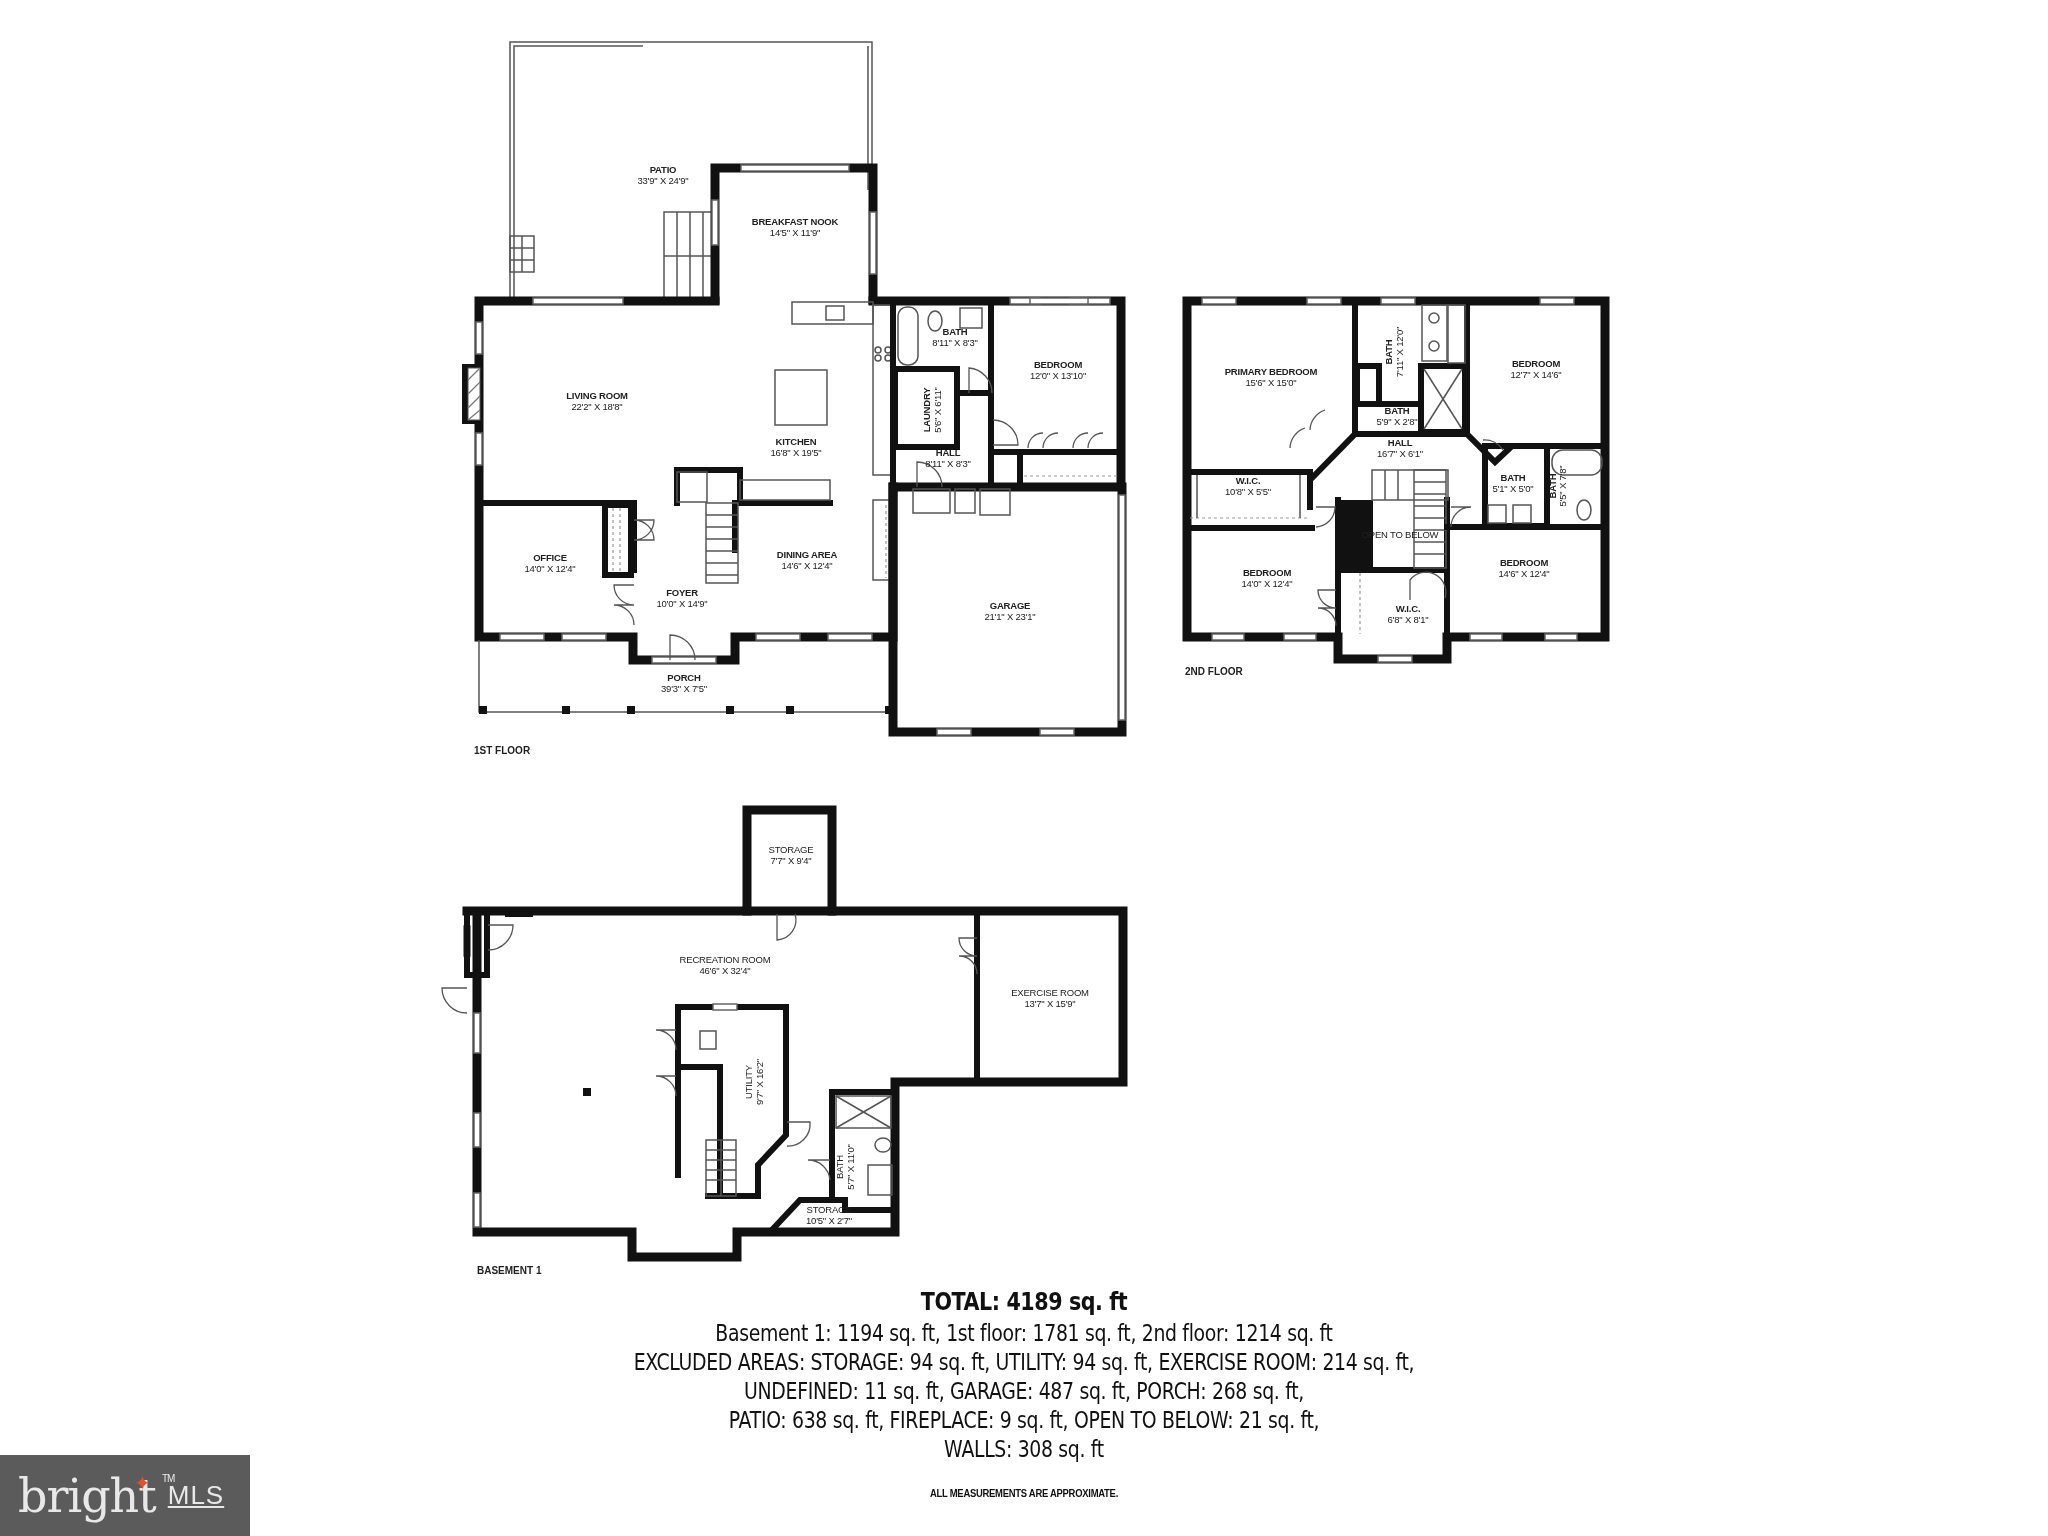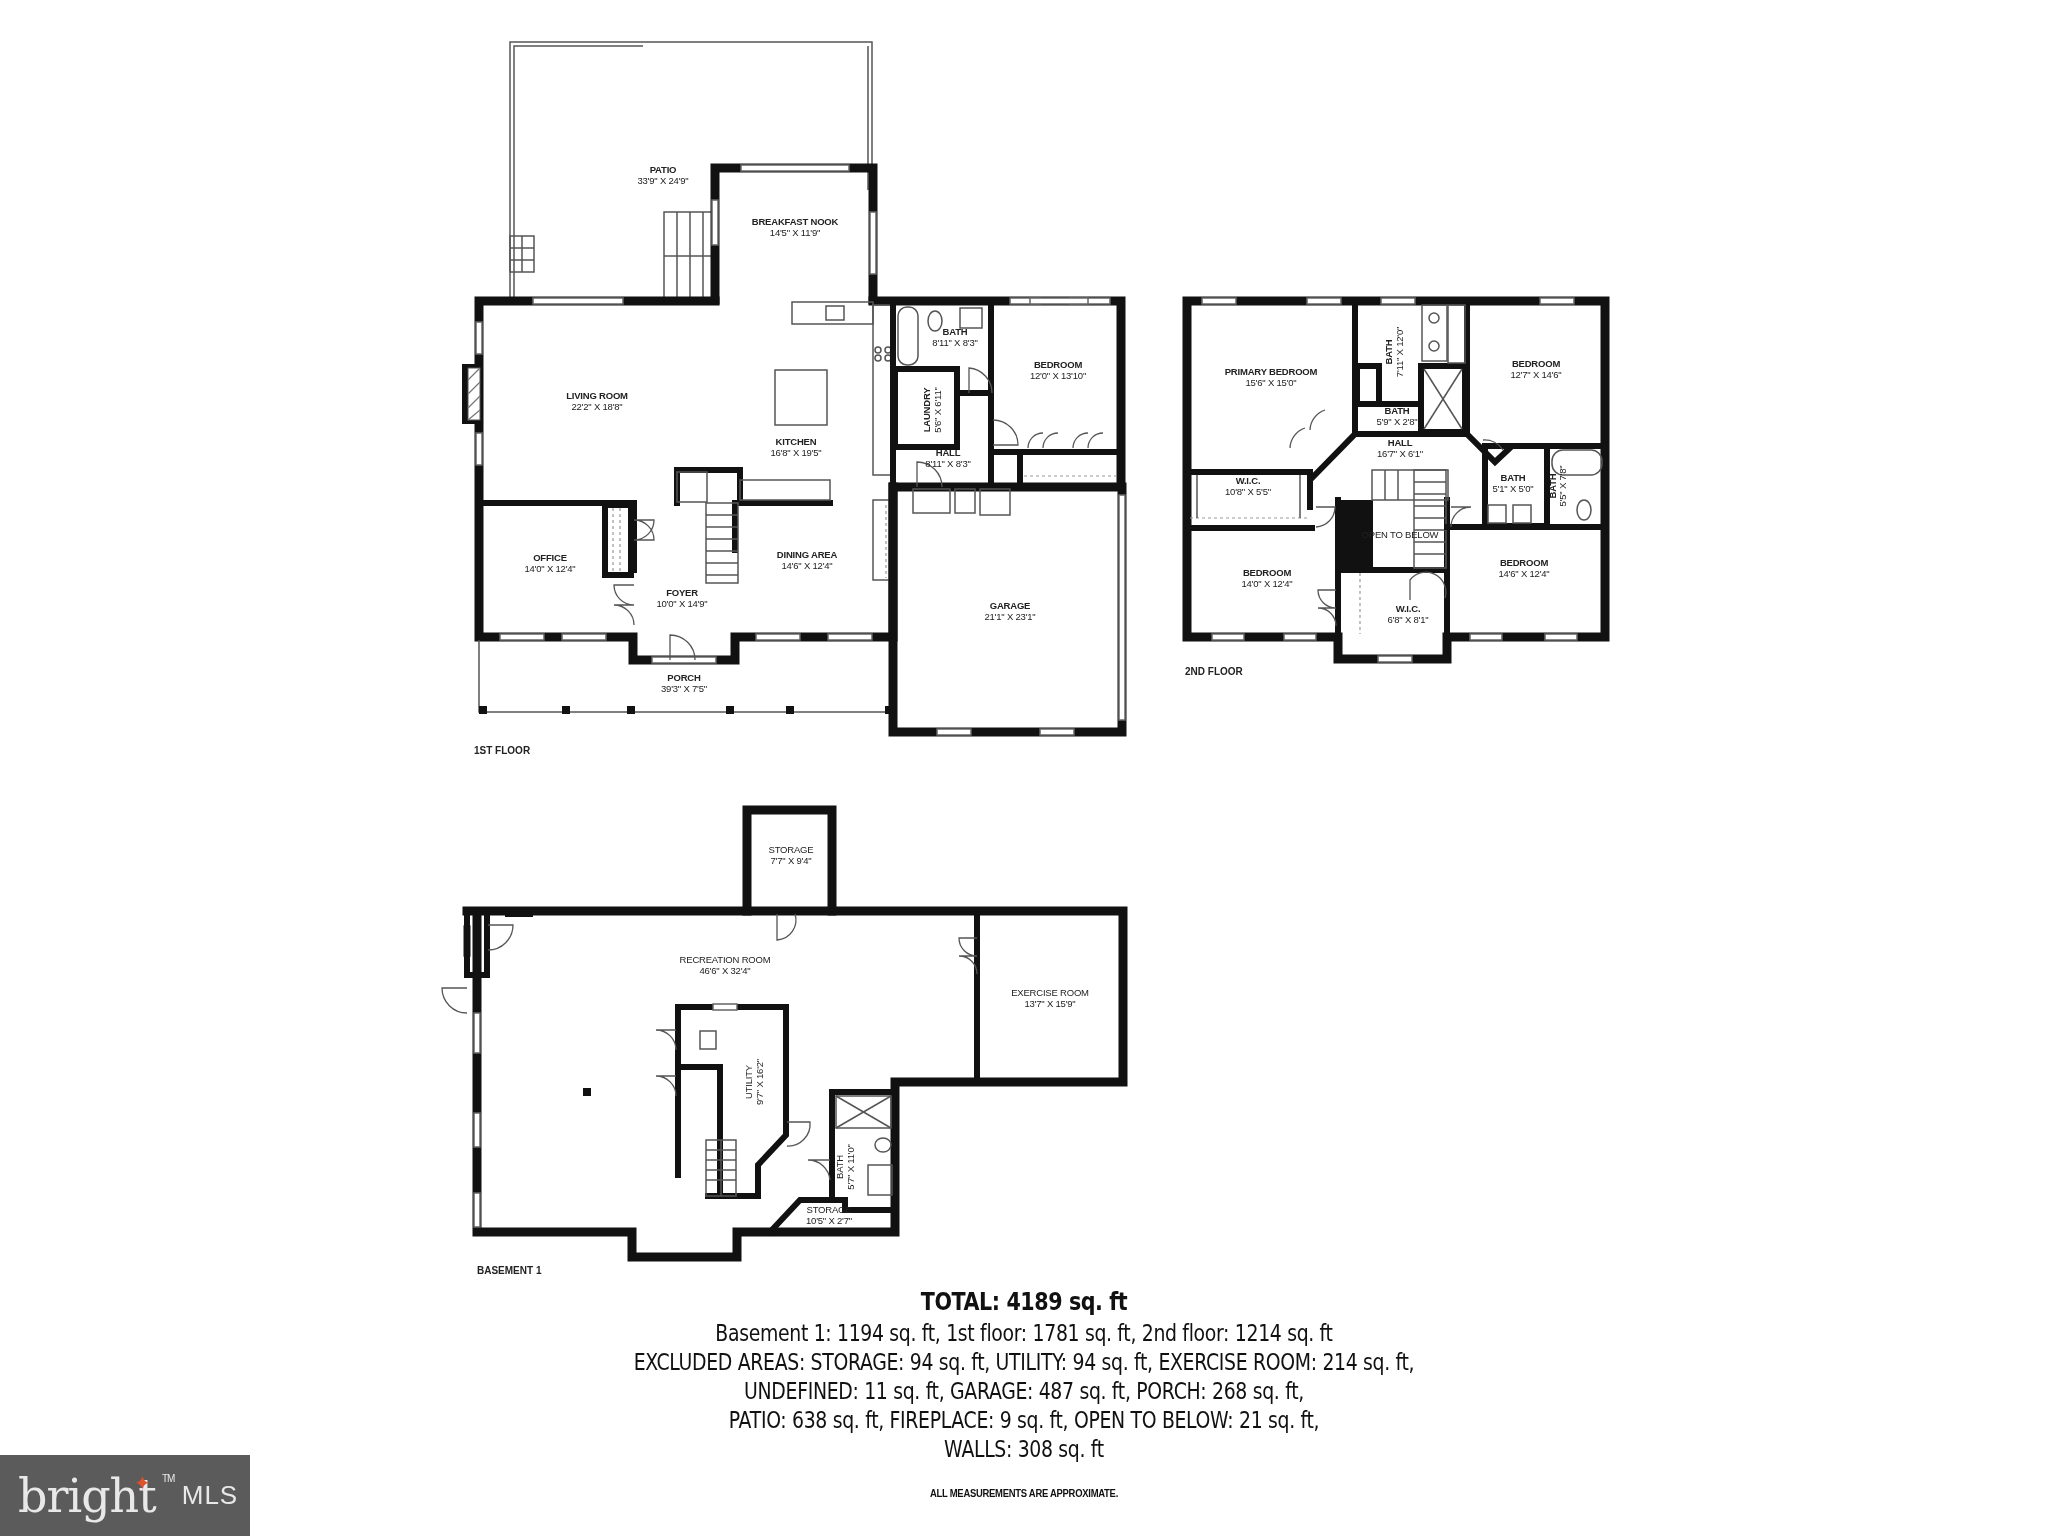--- a/index.html
+++ b/index.html
@@ -17,21 +17,21 @@
   .rdim { font-family: "Liberation Sans", "DejaVu Sans", sans-serif; font-size: 9.5px; fill: #222; text-anchor: middle; letter-spacing: -0.2px; }
   .flabel { font-family: "Liberation Sans", "DejaVu Sans", sans-serif; font-size: 10px; font-weight: bold; fill: #222; }
   .summary { position: absolute; left: 0; width: 2048px; text-align: center; font-family: "DejaVu Sans", sans-serif; color: #111; }
   .summary .total { position: absolute; top: 1288px; width: 100%; font-size: 24px; font-weight: bold; transform: scaleX(0.86); letter-spacing: -0.5px; }
   .summary .line { position: absolute; width: 100%; font-size: 23px; transform: scaleX(0.82); letter-spacing: -0.4px; }
   .note { position: absolute; top: 1487px; width: 2048px; text-align: center; font-family: "Liberation Sans", sans-serif; font-size: 10.5px; font-weight: bold; letter-spacing: -0.3px; transform: scaleX(0.9); }
   .logo { position: absolute; left: 0; top: 1455px; width: 250px; height: 81px; background: #5b5b5b; display: flex; align-items: center; }
   .logo .word { font-family: "DejaVu Serif", "Liberation Serif", serif; font-size: 46px; color: #e8e8e8; margin-left: 18px; letter-spacing: -1px; position: relative; }
   .logo .star { position: absolute; color: #e0522b; font-size: 20px; top: 2px; left: 116px; }
   .logo .tm { font-size: 10px; color: #e8e8e8; position: absolute; top: 4px; left: 144px; font-family: "Liberation Sans", sans-serif; }
-  .logo .mls { font-family: "Liberation Sans", sans-serif; font-size: 26px; color: #e8e8e8; margin-left: 26px; letter-spacing: 1px; }
+  .logo .mls { font-family: "Liberation Sans", sans-serif; font-size: 26px; color: #e8e8e8; margin-left: 12px; letter-spacing: 1px; text-decoration: underline; }
 </style>
 </head>
 <body>
 
 <svg id="plan" viewBox="0 0 2048 1536" xmlns="http://www.w3.org/2000/svg">
 
   <g>
 
     <path class="thin" d="M510 300 L510 42 L872 42 L872 190"></path>
     <path class="thin" d="M514 300 L514 46 L643 46"></path>

